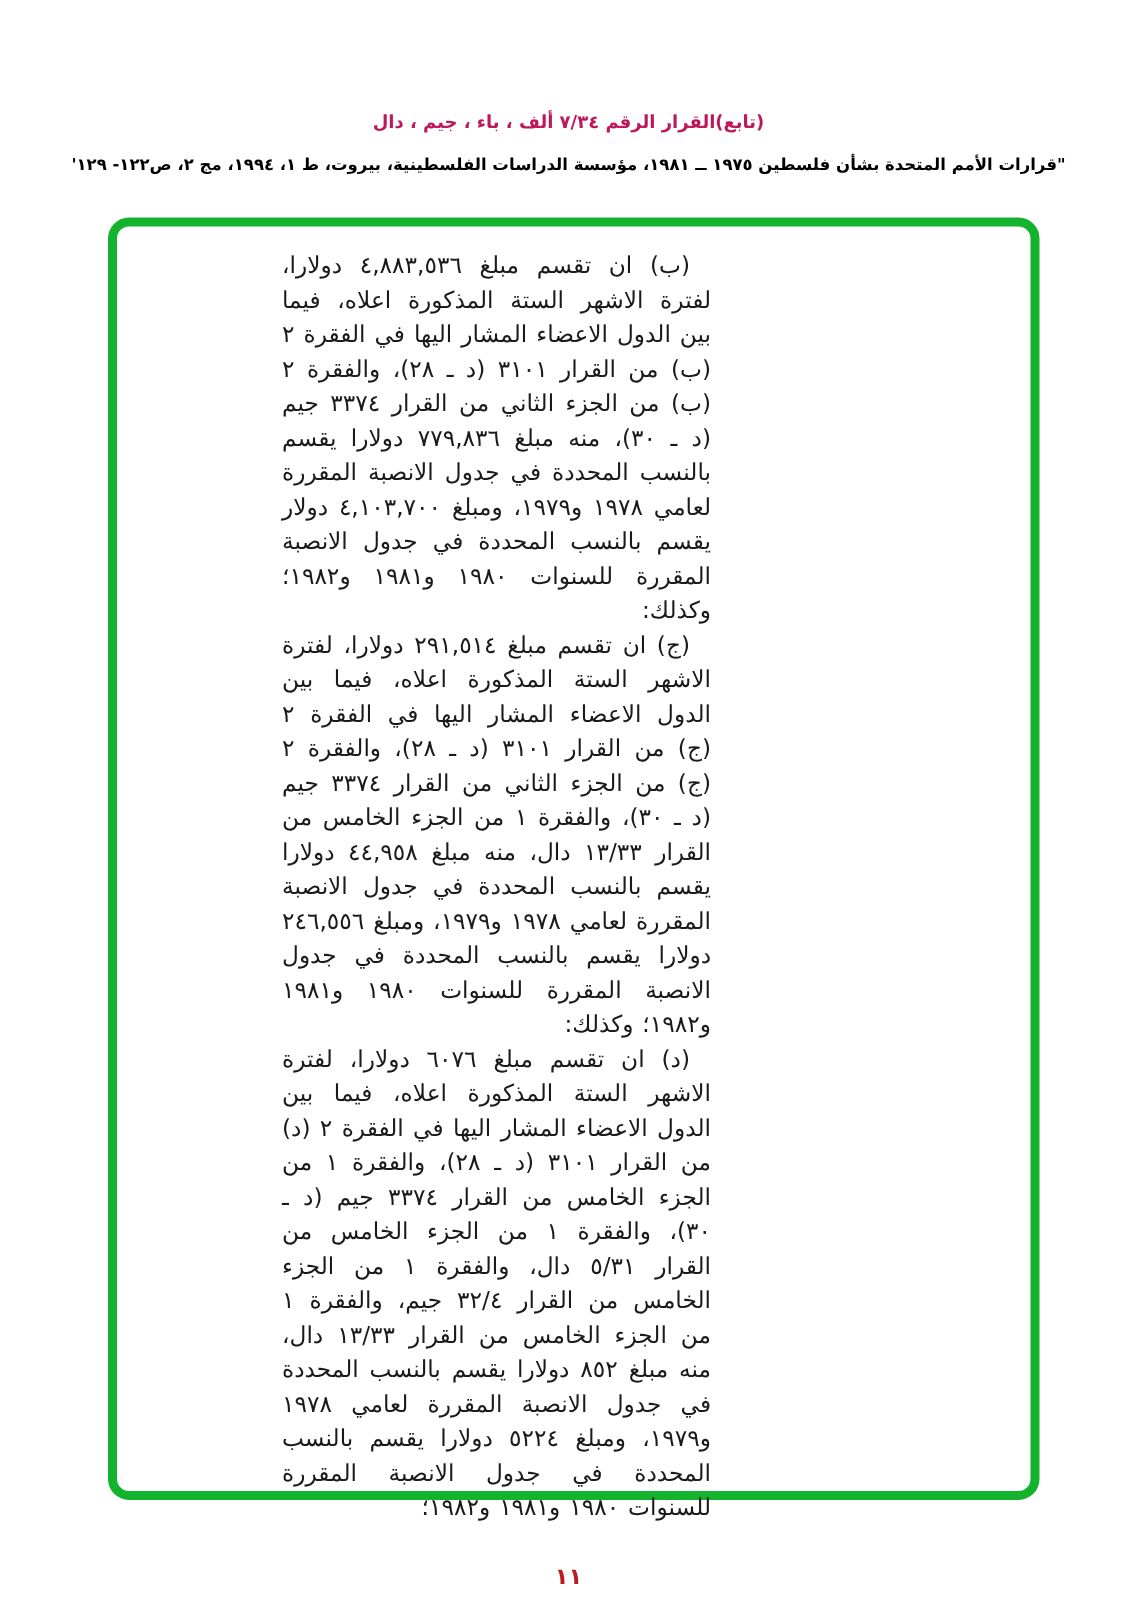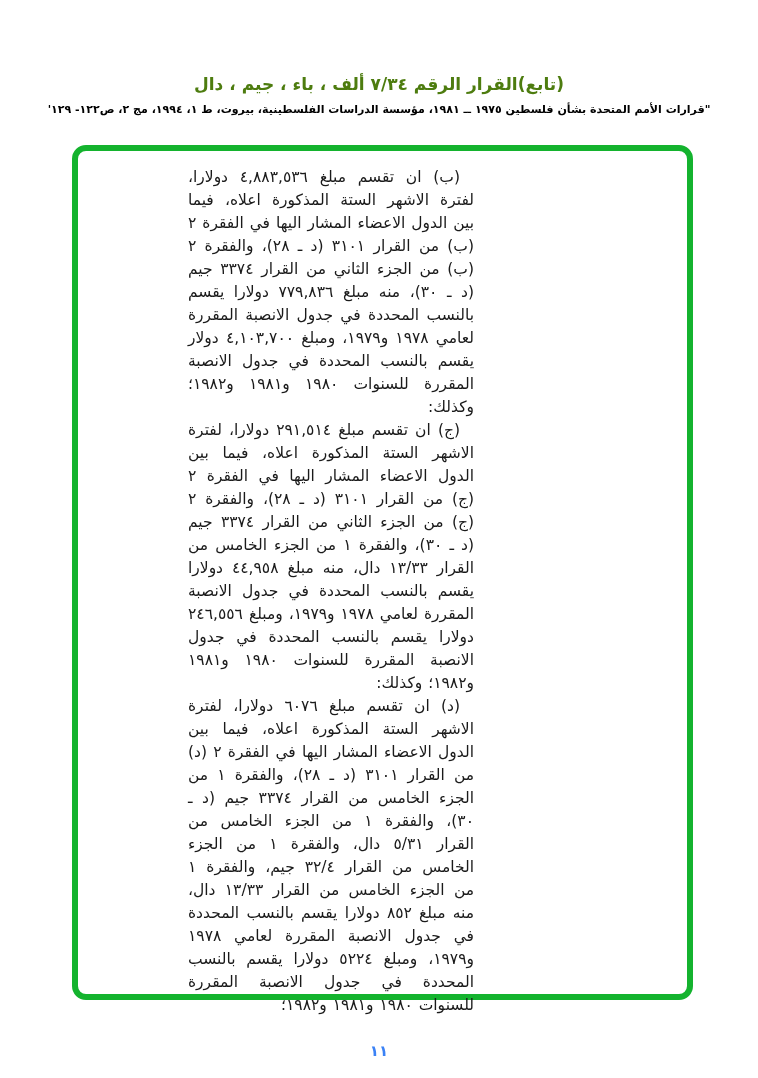--- a/index.html
+++ b/index.html
@@ -16,23 +16,23 @@
     font-family: "DejaVu Sans", sans-serif;
     color: #141414;
   }
   .header-title {
     position: absolute;
     top: 74px;
     left: 0;
     width: 100%;
     text-align: center;
     direction: rtl;
-    font-size: 17px;
+    font-size: 12px;
     font-weight: bold;
-    color: #4d7c0f;
+    color: #be185d;
     letter-spacing: 0.2px;
   }
   .header-source {
     position: absolute;
     top: 103px;
     left: 0;
     width: 100%;
     text-align: center;
     direction: rtl;
     font-size: 11px;
@@ -69,21 +69,21 @@
   }
   .page-number {
     position: absolute;
     top: 1042px;
     left: 0;
     width: 100%;
     text-align: center;
     direction: rtl;
     font-size: 15px;
     font-weight: bold;
-    color: #3b82f6;
+    color: #b91c1c;
   }
 </style>
 </head>
 <body>
 
 <div class="page">
 
   <div class="header-title">(تابع)القرار الرقم ٧/٣٤ ألف ، باء ، جيم ، دال</div>
 
   <div class="header-source">"قرارات الأمم المتحدة بشأن فلسطين ١٩٧٥ ــ ١٩٨١، مؤسسة الدراسات الفلسطينية، بيروت، ط ١، ١٩٩٤، مج ٢، ص١٢٢- ١٢٩'</div>

